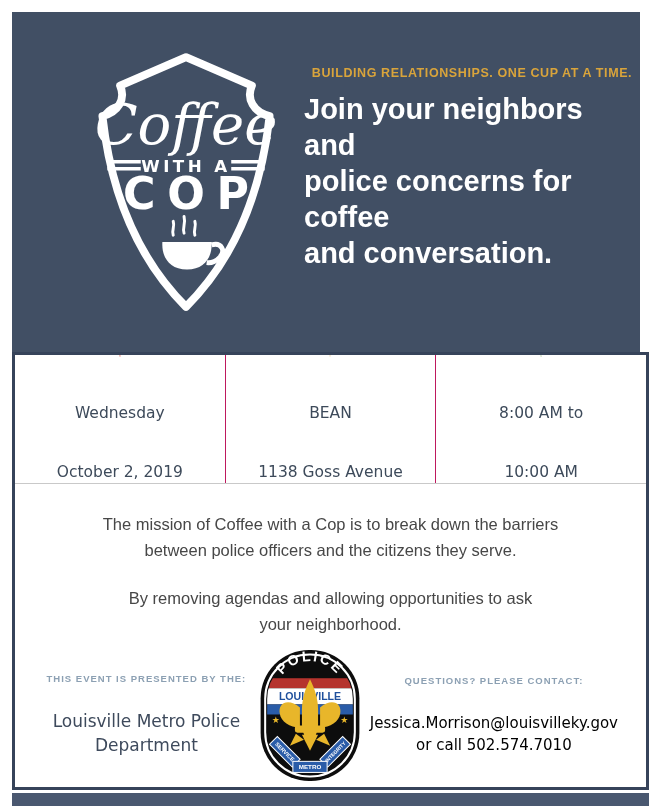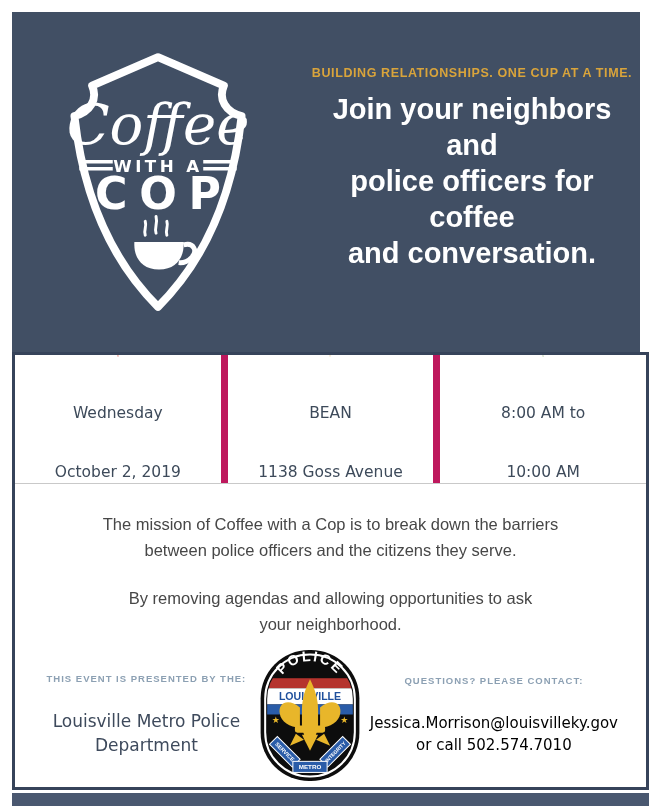--- a/index.html
+++ b/index.html
@@ -4,44 +4,44 @@
 <style>
   html,body{margin:0;padding:0;}
   body{
     width:655px;height:806px;background:#ffffff;position:relative;
     font-family:"Liberation Sans",sans-serif;overflow:hidden;
   }
   .header{
     position:absolute;left:12px;top:12px;width:628px;height:340px;
     background:#414F64;display:flex;align-items:center;
   }
-  .shield-wrap{width:292px;display:flex;justify-content:center;}
+  .shield-wrap{width:292px;display:flex;justify-content:flex-end;}
   .shield{width:236px;height:266px;}
   .header-text{
     width:336px;display:flex;flex-direction:column;align-items:center;
-    text-align:center;margin-top:-26px;
+    margin-top:-26px;
   }
   .tagline{
     color:#D9A43B;font-weight:bold;font-size:12.5px;letter-spacing:.6px;
     margin-bottom:12px;white-space:nowrap;
   }
   .heading{color:#ffffff;font-weight:bold;font-size:29px;line-height:1.24;}
   .heading span{display:block;}
 
   .info-box{
     position:absolute;left:12px;top:352px;width:637px;height:438px;
     background:#ffffff;border:3px solid #36435A;box-sizing:border-box;
   }
   .info-row{display:flex;height:128px;border-bottom:1px solid #C9C9C9;}
   .info-col{
     flex:1;display:flex;flex-direction:column;align-items:center;
     justify-content:center;text-align:center;
     color:#3D4A5A;font-family:"DejaVu Sans",sans-serif;font-size:15.5px;line-height:1.45;
   }
-  .info-col + .info-col{border-left:7px solid #be185d;}
+  .info-col + .info-col{border-left:1px solid #be185d;}
   .info-icon{height:46px;margin-bottom:9px;}
   .info-col span{display:block;margin-top:36px;}
 
   .mission{
     padding:27px 20px 0;text-align:center;color:#474747;
     font-size:16.5px;line-height:1.6;
   }
   .mission p{margin:0 0 21px;}
   .mission p span{display:block;}
 
@@ -99,21 +99,21 @@
         <g>
           <path d="M96,196 L146,196 C147,210 140,224 121,224 C102,224 95,210 96,196 Z" fill="#ffffff"></path>
           <path d="M146,199 C156,196 161,205 154,212 C150,216 145,217.5 141,217" fill="none" stroke="#ffffff" stroke-width="5"></path>
         </g>
       </svg>
     </div>
     <div class="header-text">
       <div class="tagline">BUILDING RELATIONSHIPS. ONE CUP AT A TIME.</div>
       <div class="heading">
         <span>Join your neighbors and</span>
-        <span>police officers for coffee</span>
+        <span>police concerns for coffee</span>
         <span>and conversation.</span>
       </div>
     </div>
   </div>
 
   <div class="info-box">
 
     <div class="info-row">
       <div class="info-col">
         <svg class="info-icon" viewBox="0 0 48 46" xmlns="http://www.w3.org/2000/svg">

